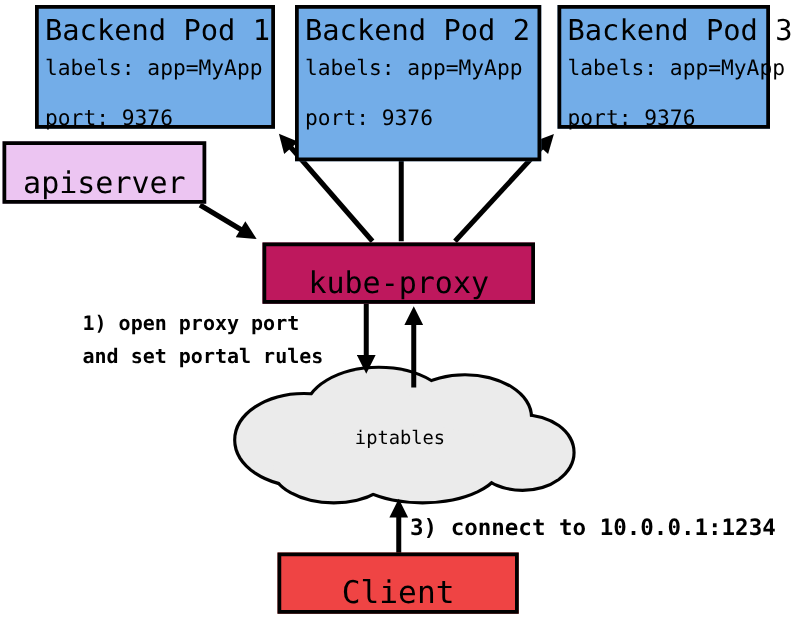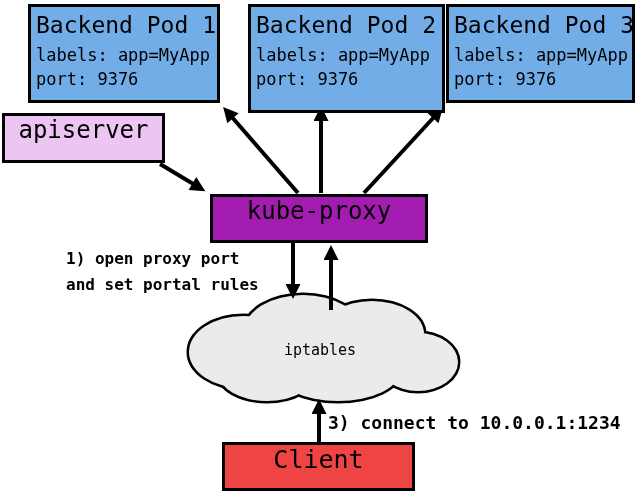--- a/index.html
+++ b/index.html
@@ -8,29 +8,29 @@
     width: 640px; height: 494px;
     background: #ffffff;
     font-family: "DejaVu Sans Mono", "Liberation Mono", monospace;
     color: #000;
     overflow: hidden;
   }
   #arrow-layer { position:absolute; left:0; top:0; z-index:1; }
   .box { position:absolute; box-sizing:border-box; border:3px solid #000; z-index:2; }
   .pod { background:#73ade8; padding:3px 0 16px 5px; }
   .pod-title { font-size:23px; line-height:31px; white-space:nowrap; }
-  .pod-line  { font-size:17px; line-height:24px; white-space:nowrap; }
+  .pod-line  { font-size:17px; line-height:24px; white-space:nowrap;margin-top:16px; }
   .pod-line.first { margin-top:2px; }
-  .node { display:flex; align-items:flex-start; justify-content:center; white-space:nowrap; }
+  .node { display:flex; align-items:flex-end; justify-content:center; white-space:nowrap; }
   #apiserver-box  { left:2px;   top:113px; width:163px; height:50px; background:#ecc5f2; font-size:24px; }
-  #kube-proxy-box { left:210px; top:194px; width:218px; height:49px; background:#a21caf; font-size:24px; }
+  #kube-proxy-box { left:210px; top:194px; width:218px; height:49px; background:#be185d; font-size:24px; }
   #client-box     { left:222px; top:442px; width:193px; height:49px; background:#ef4444; font-size:25px; }
   #pod1 { left:28px;  top:4px; width:192px; height:99px; }
-  #pod2 { left:248px; top:4px; width:197px; height:109px; }
-  #pod3 { left:446px; top:4px; width:189px; height:99px; }
+  #pod2 { left:236px; top:4px; width:197px; height:125px; }
+  #pod3 { left:446px; top:4px; width:170px; height:99px; }
   .anno {
     position:absolute; z-index:3; font-weight:bold;
     white-space:pre-line;
   }
   #anno-step1 { left:14px;  top:177px; font-size:16px; line-height:26px; }
   #anno-step2 { left:66px;  top:246px; font-size:16px; line-height:26px; }
   #anno-step3 { left:328px; top:411px; font-size:18px; line-height:24px; }
   #anno-step4 { left:358px; top:247px; font-size:17px; line-height:27px; }
   #anno-step5 { left:412px; top:147px; font-size:17px; line-height:24px; }
   #iptables-label {

